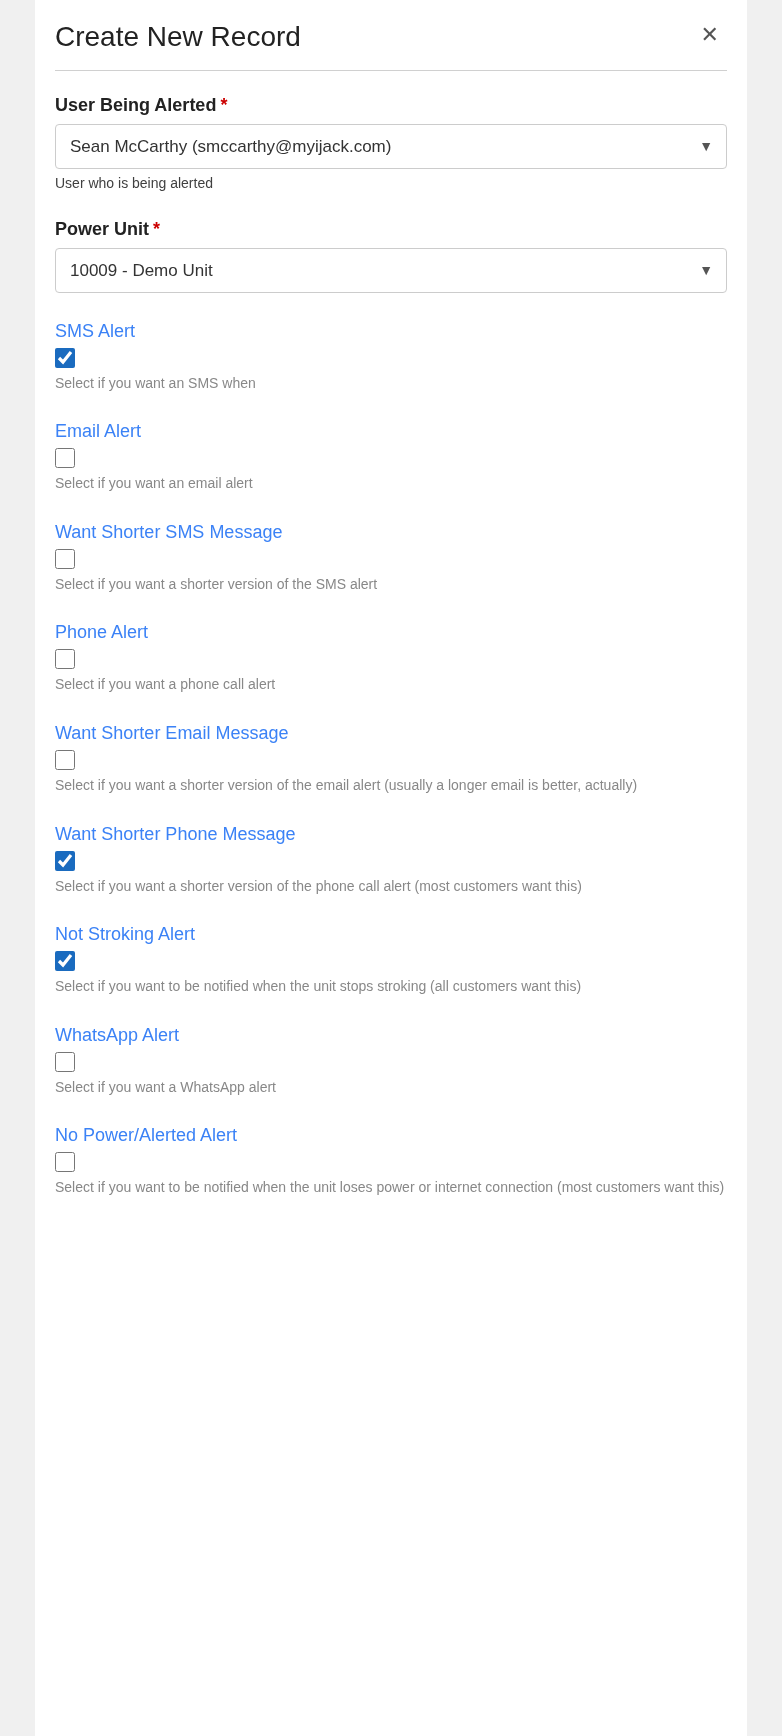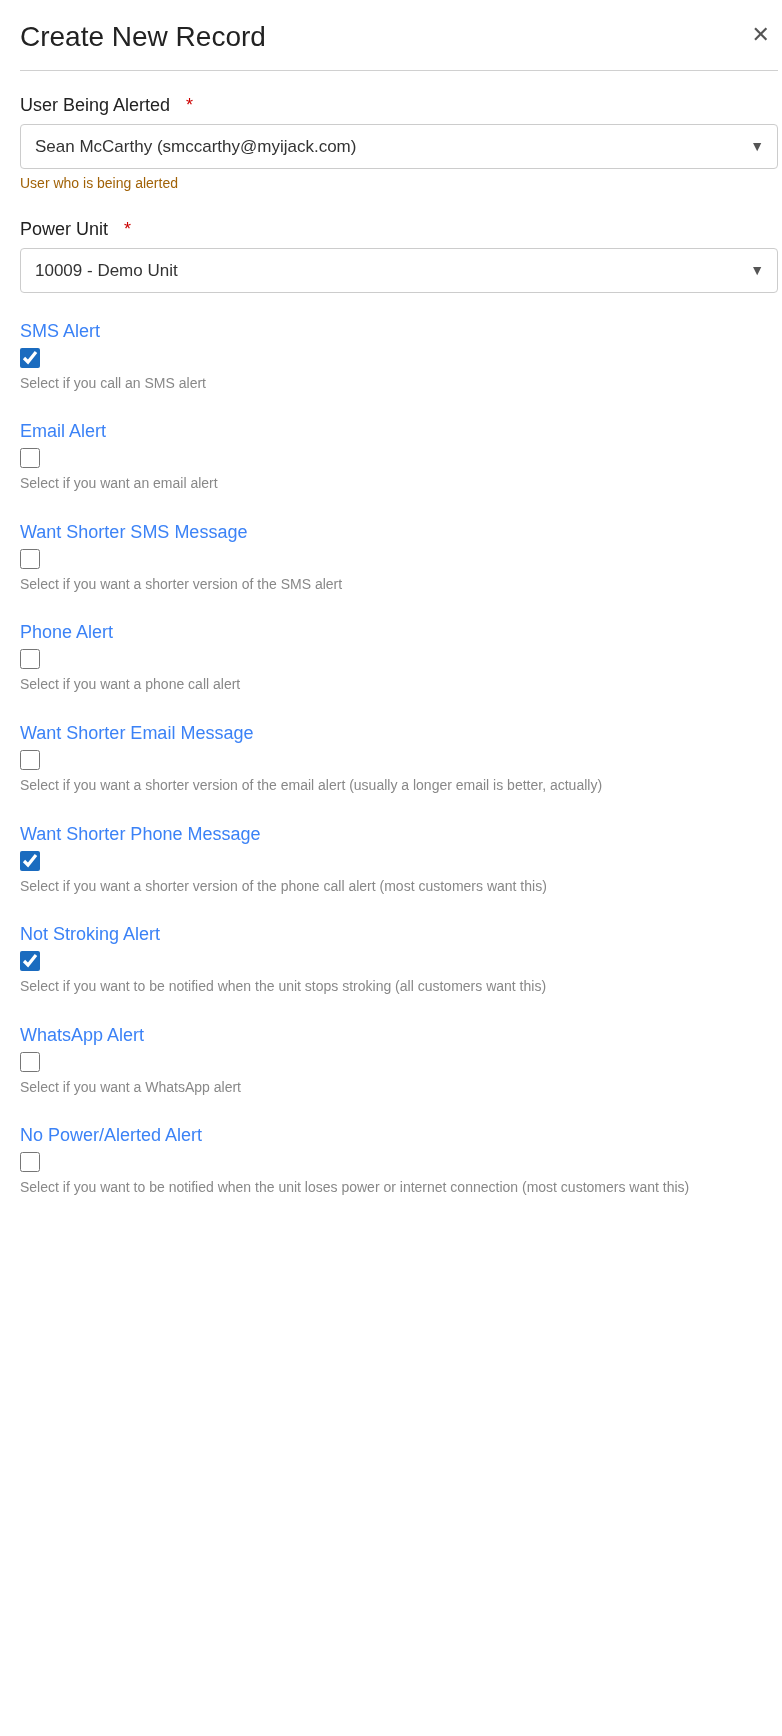--- a/index.html
+++ b/index.html
@@ -10,25 +10,25 @@
 
     body {
       font-family: Arial, sans-serif;
       background: #f0f0f0;
       display: flex;
       justify-content: center;
       align-items: flex-start;
     }
 
     .page-container {
-      width: 782px;
+      width: 712px;
       min-height: 1736px;
       background: #ffffff;
       position: relative;
-      padding: 20px 4px 40px 20px;
+      padding: 20px 20px 40px 20px;
     }
 
     .header {
       display: flex;
       justify-content: space-between;
       align-items: flex-start;
       padding-bottom: 16px;
       border-bottom: 1px solid #d0d0d0;
       margin-bottom: 24px;
     }
@@ -50,26 +50,26 @@
       padding: 4px 8px;
       line-height: 1;
     }
 
     .form-section {
       margin-bottom: 28px;
     }
 
     .field-label {
       font-size: 18px;
-      font-weight: 400;
+      font-weight: 700;
       color: #222222;
       margin-bottom: 8px;
       display: flex;
       align-items: center;
-      gap: 16px;
+      gap: 4px;
     }
 
     .required-star {
       color: #cc0000;
       font-size: 18px;
     }
 
     .select-wrapper {
       position: relative;
       width: 100%;
@@ -94,21 +94,21 @@
       right: 14px;
       top: 50%;
       transform: translateY(-50%);
       font-size: 14px;
       color: #555;
       pointer-events: none;
     }
 
     .field-hint {
       font-size: 14px;
-      color: #a16207;
+      color: #404040;
       margin-top: 6px;
     }
 
     .checkbox-section {
       margin-bottom: 28px;
     }
 
     .checkbox-label-text {
       font-size: 18px;
       font-weight: 500;
@@ -169,21 +169,21 @@
       <span class="select-arrow">▼</span>
     </div>
   </div>
 
   <div id="checkboxes-container">
   <div class="checkbox-section">
         <div class="checkbox-label-text">SMS Alert</div>
         <div class="checkbox-row">
           <input type="checkbox" class="checkbox-input" id="sms_alert" checked="" style="">
         </div>
-        <div class="checkbox-hint">Select if you call an SMS alert</div>
+        <div class="checkbox-hint">Select if you want an SMS when</div>
       </div>
       <div class="checkbox-section">
         <div class="checkbox-label-text">Email Alert</div>
         <div class="checkbox-row">
           <input type="checkbox" class="checkbox-input" id="email_alert" style="">
         </div>
         <div class="checkbox-hint">Select if you want an email alert</div>
       </div>
       <div class="checkbox-section">
         <div class="checkbox-label-text">Want Shorter SMS Message</div>

